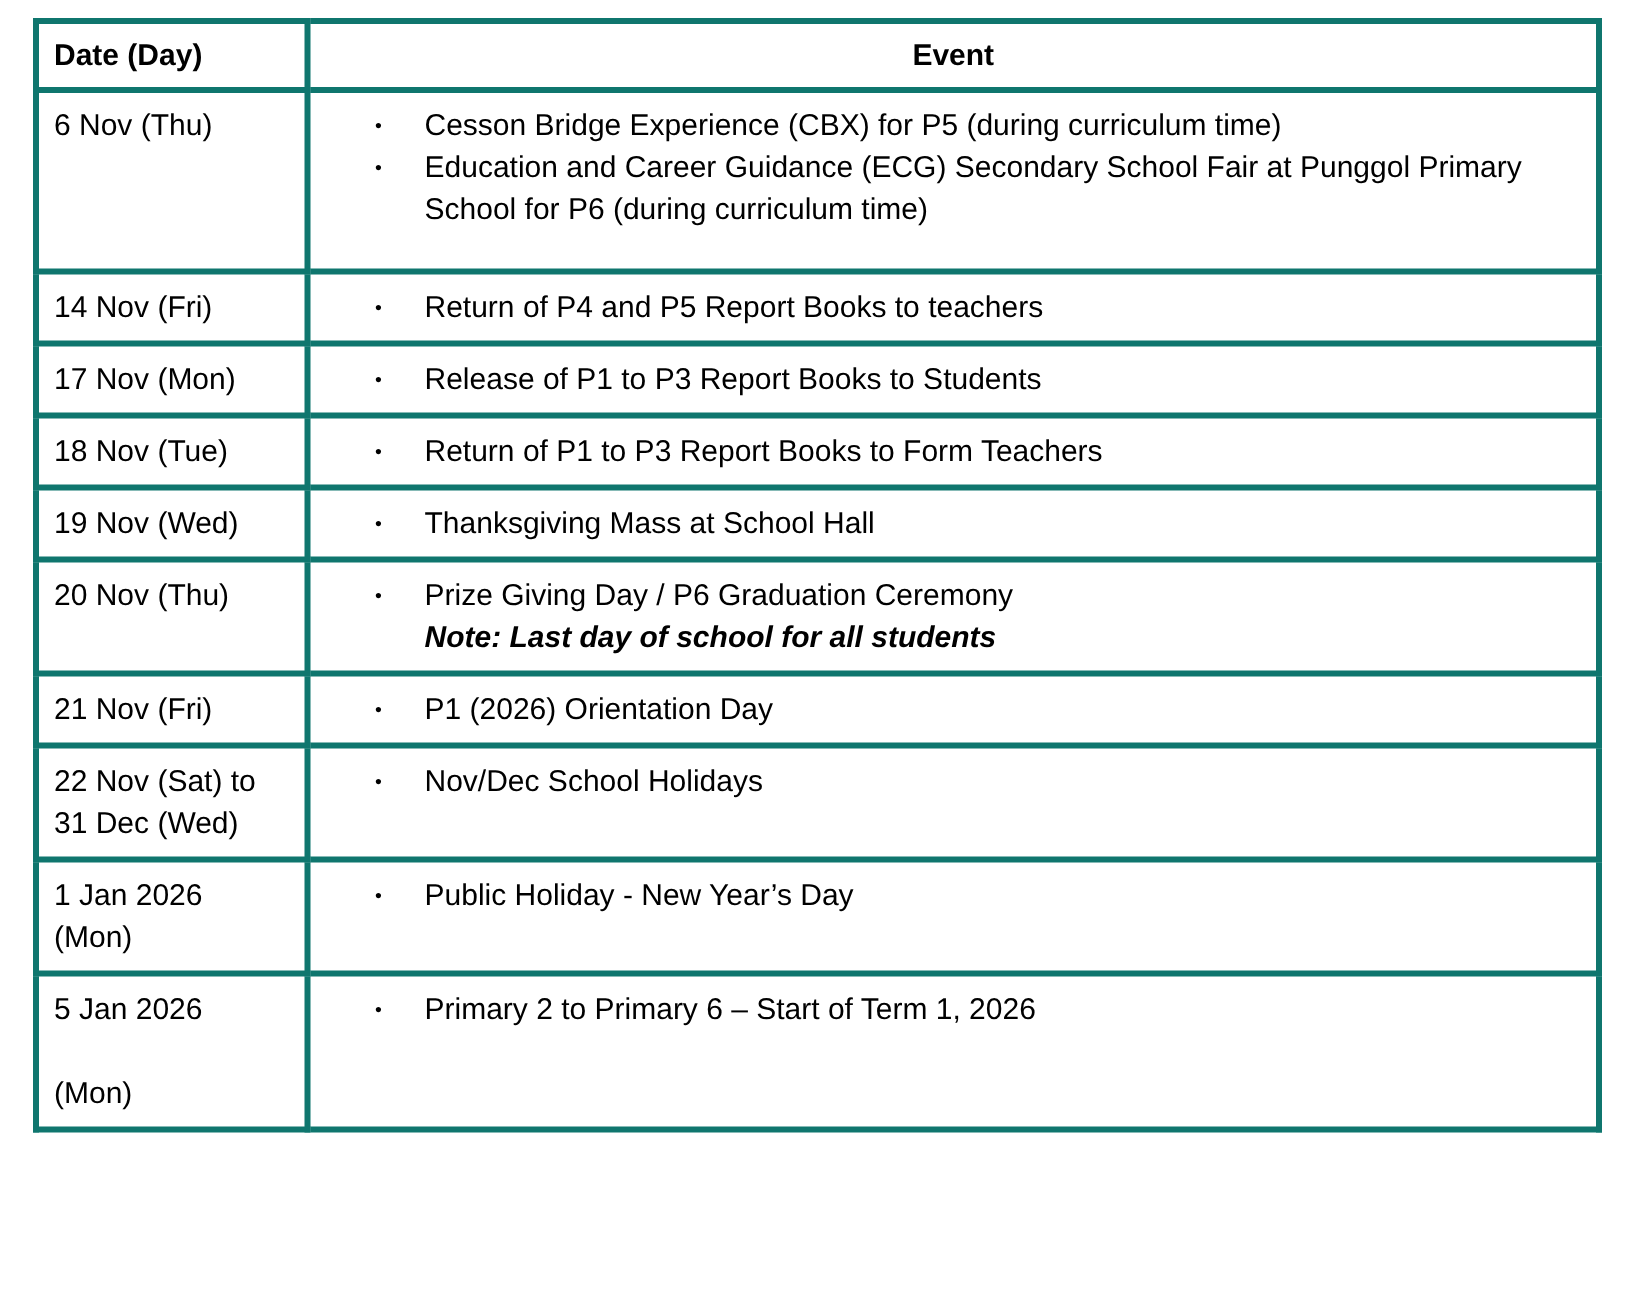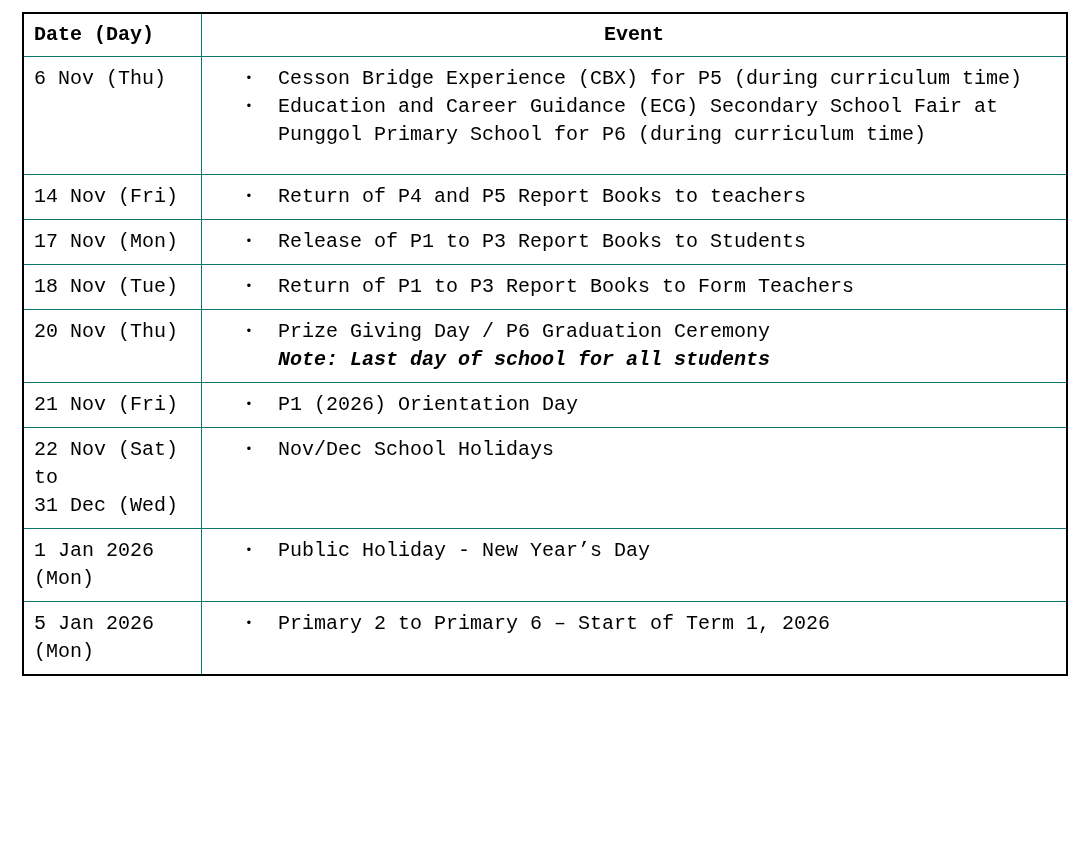--- a/index.html
+++ b/index.html
@@ -16,23 +16,22 @@
     overflow: hidden;
   }
   table.calendar {
     border-collapse: collapse;
     table-layout: fixed;
     width: 1046px;
     margin: 12px 0 0 22px;
     border: 2px solid #000000;
   }
   th, td {
-    border: 1px solid #0f766e;
+    border: 4px solid #0f766e;
     vertical-align: top;
-    font-family: Liberation Mono, monospace;
   }
   th {
     font-weight: bold;
     line-height: 28px;
     padding: 7px 10px;
   }
   th.date-col {
     width: 157px;
     text-align: left;
     padding-left: 10px;
@@ -138,20 +137,33 @@
           <div class="bullet-item">
             <span class="bullet-marker">•</span>
             <span class="bullet-content">
               <div class="event-line"><span>Return of P1 to P3 Report Books to Form Teachers</span></div>
             </span>
           </div>
         </td>
       </tr>
       <tr>
         <td class="date-cell">
+          <div class="date-line">19 Nov (Wed)</div>
+        </td>
+        <td class="event-cell">
+          <div class="bullet-item">
+            <span class="bullet-marker">•</span>
+            <span class="bullet-content">
+              <div class="event-line"><span>Thanksgiving Mass at School Hall</span></div>
+            </span>
+          </div>
+        </td>
+      </tr>
+      <tr>
+        <td class="date-cell">
           <div class="date-line">20 Nov (Thu)</div>
         </td>
         <td class="event-cell">
           <div class="bullet-item">
             <span class="bullet-marker">•</span>
             <span class="bullet-content">
               <div class="event-line"><span>Prize Giving Day / P6 Graduation Ceremony</span></div>
               <div class="event-line"><span class="seg-bold seg-italic">Note: Last day of school for all students</span></div>
             </span>
           </div>

